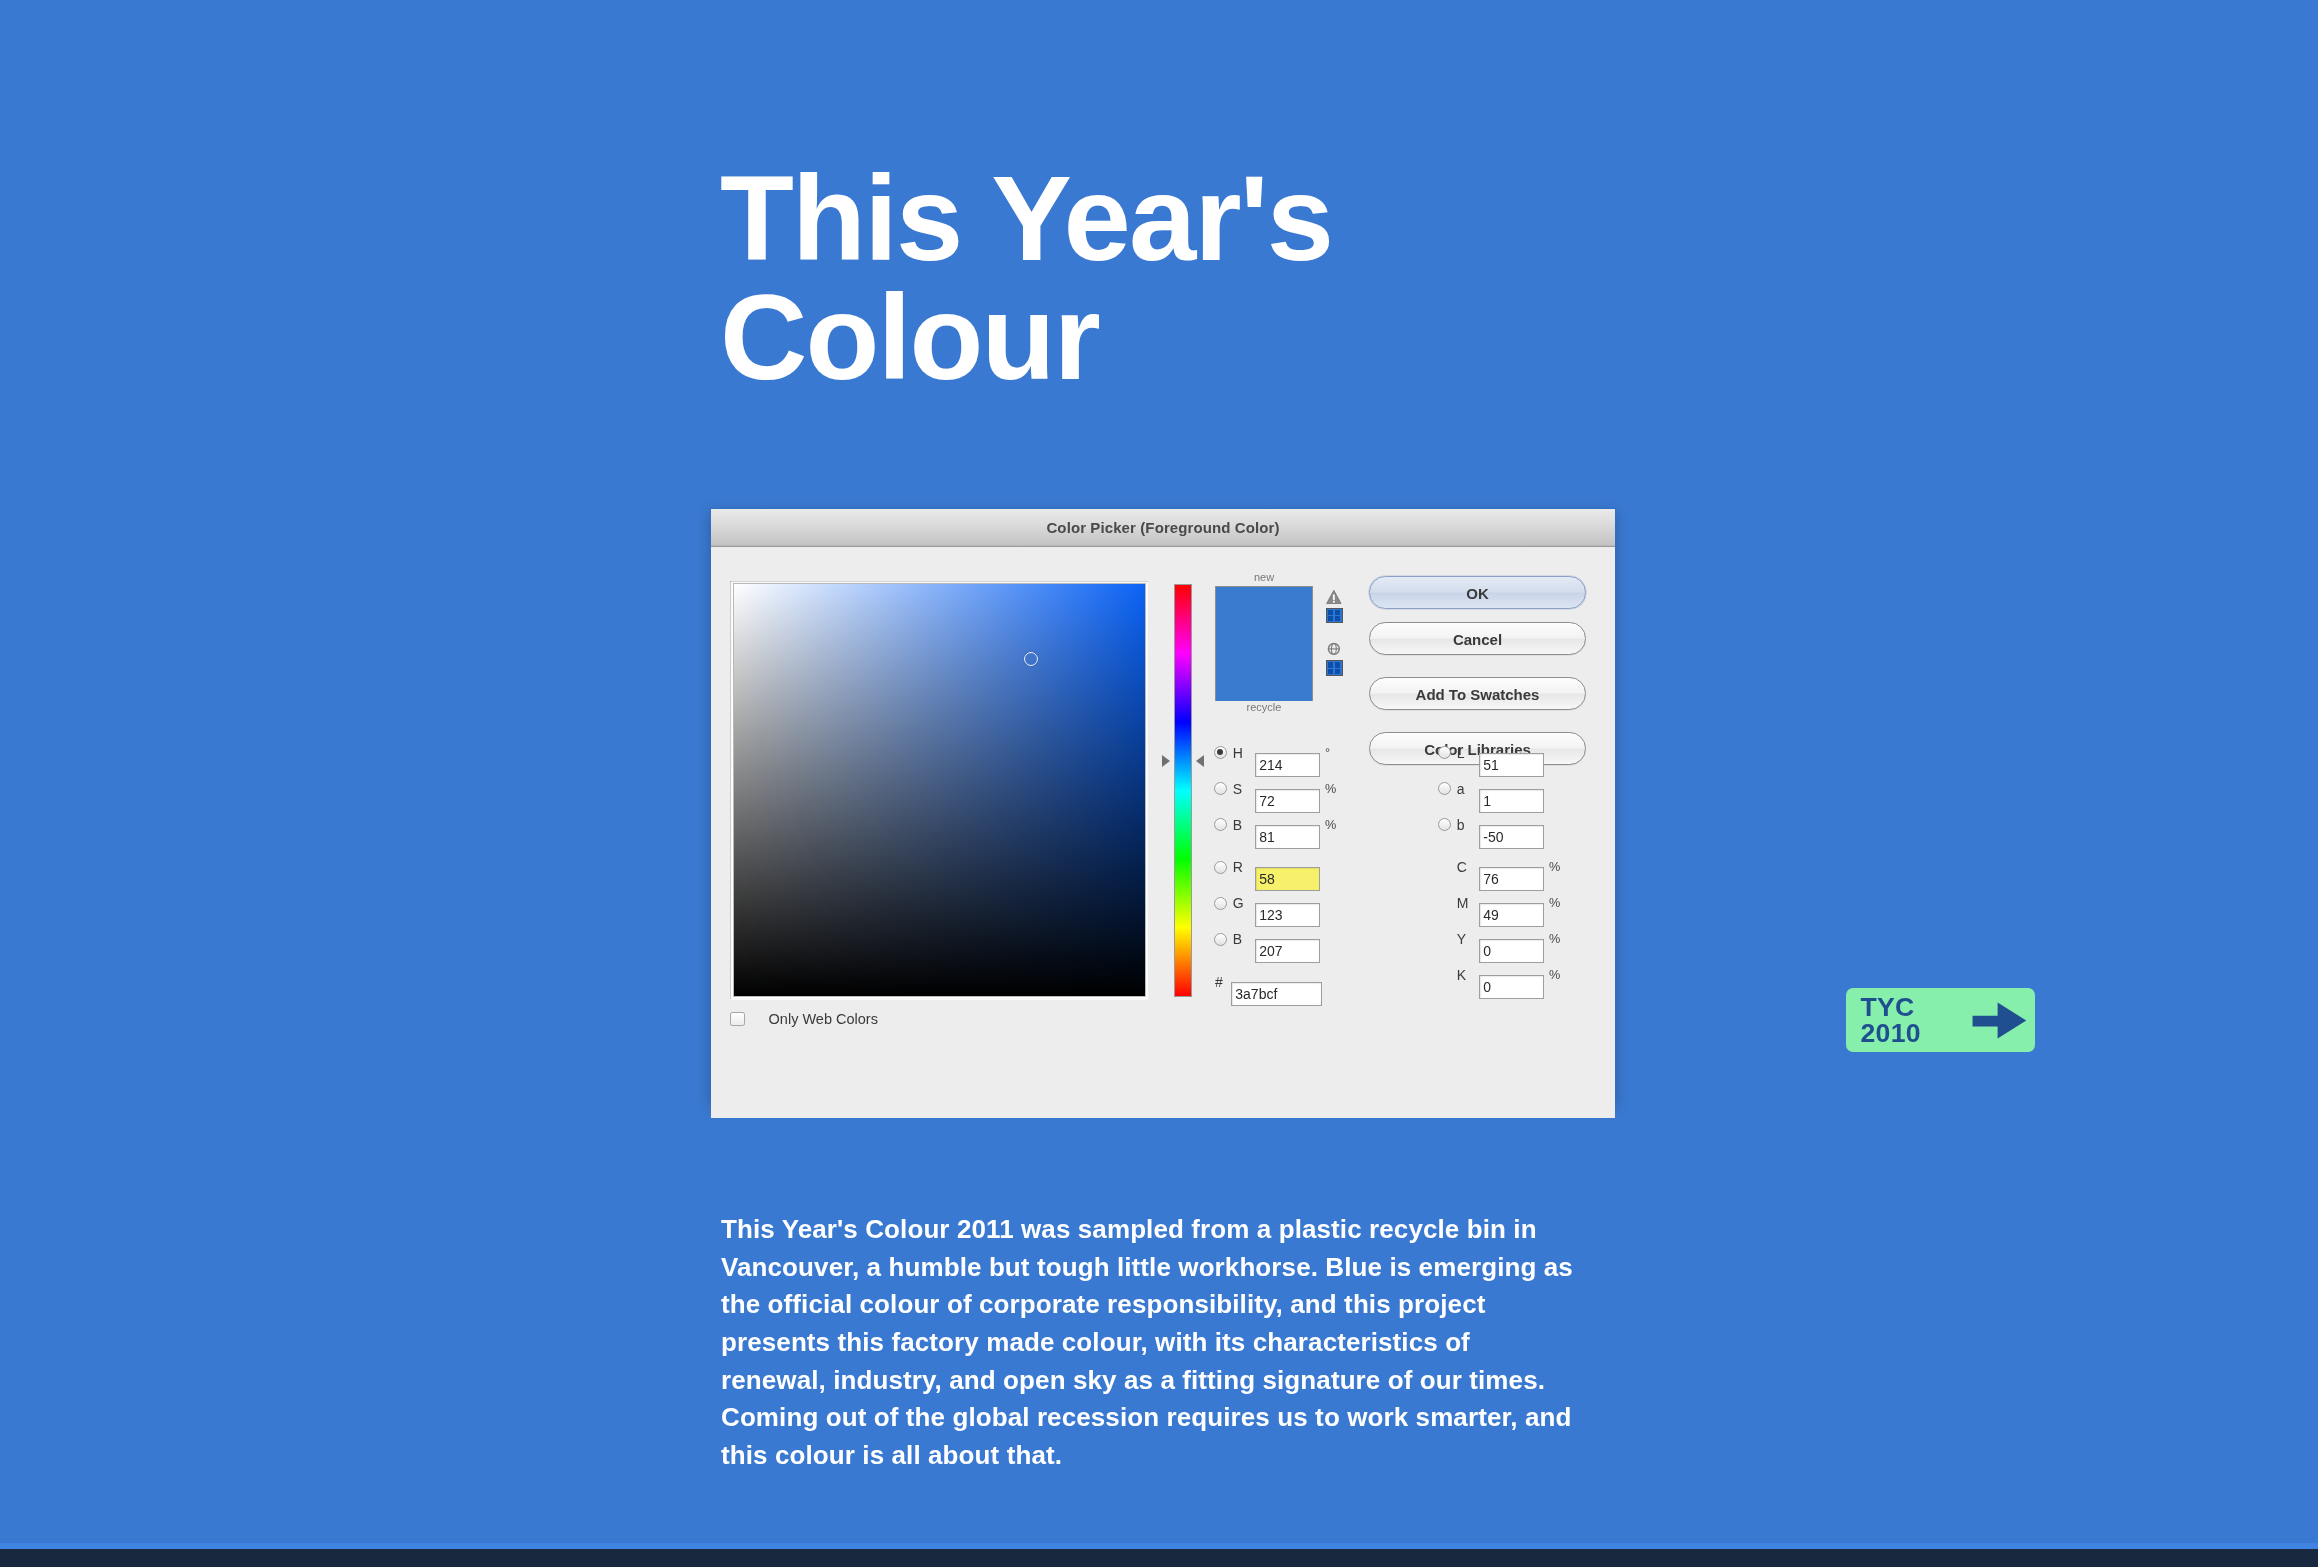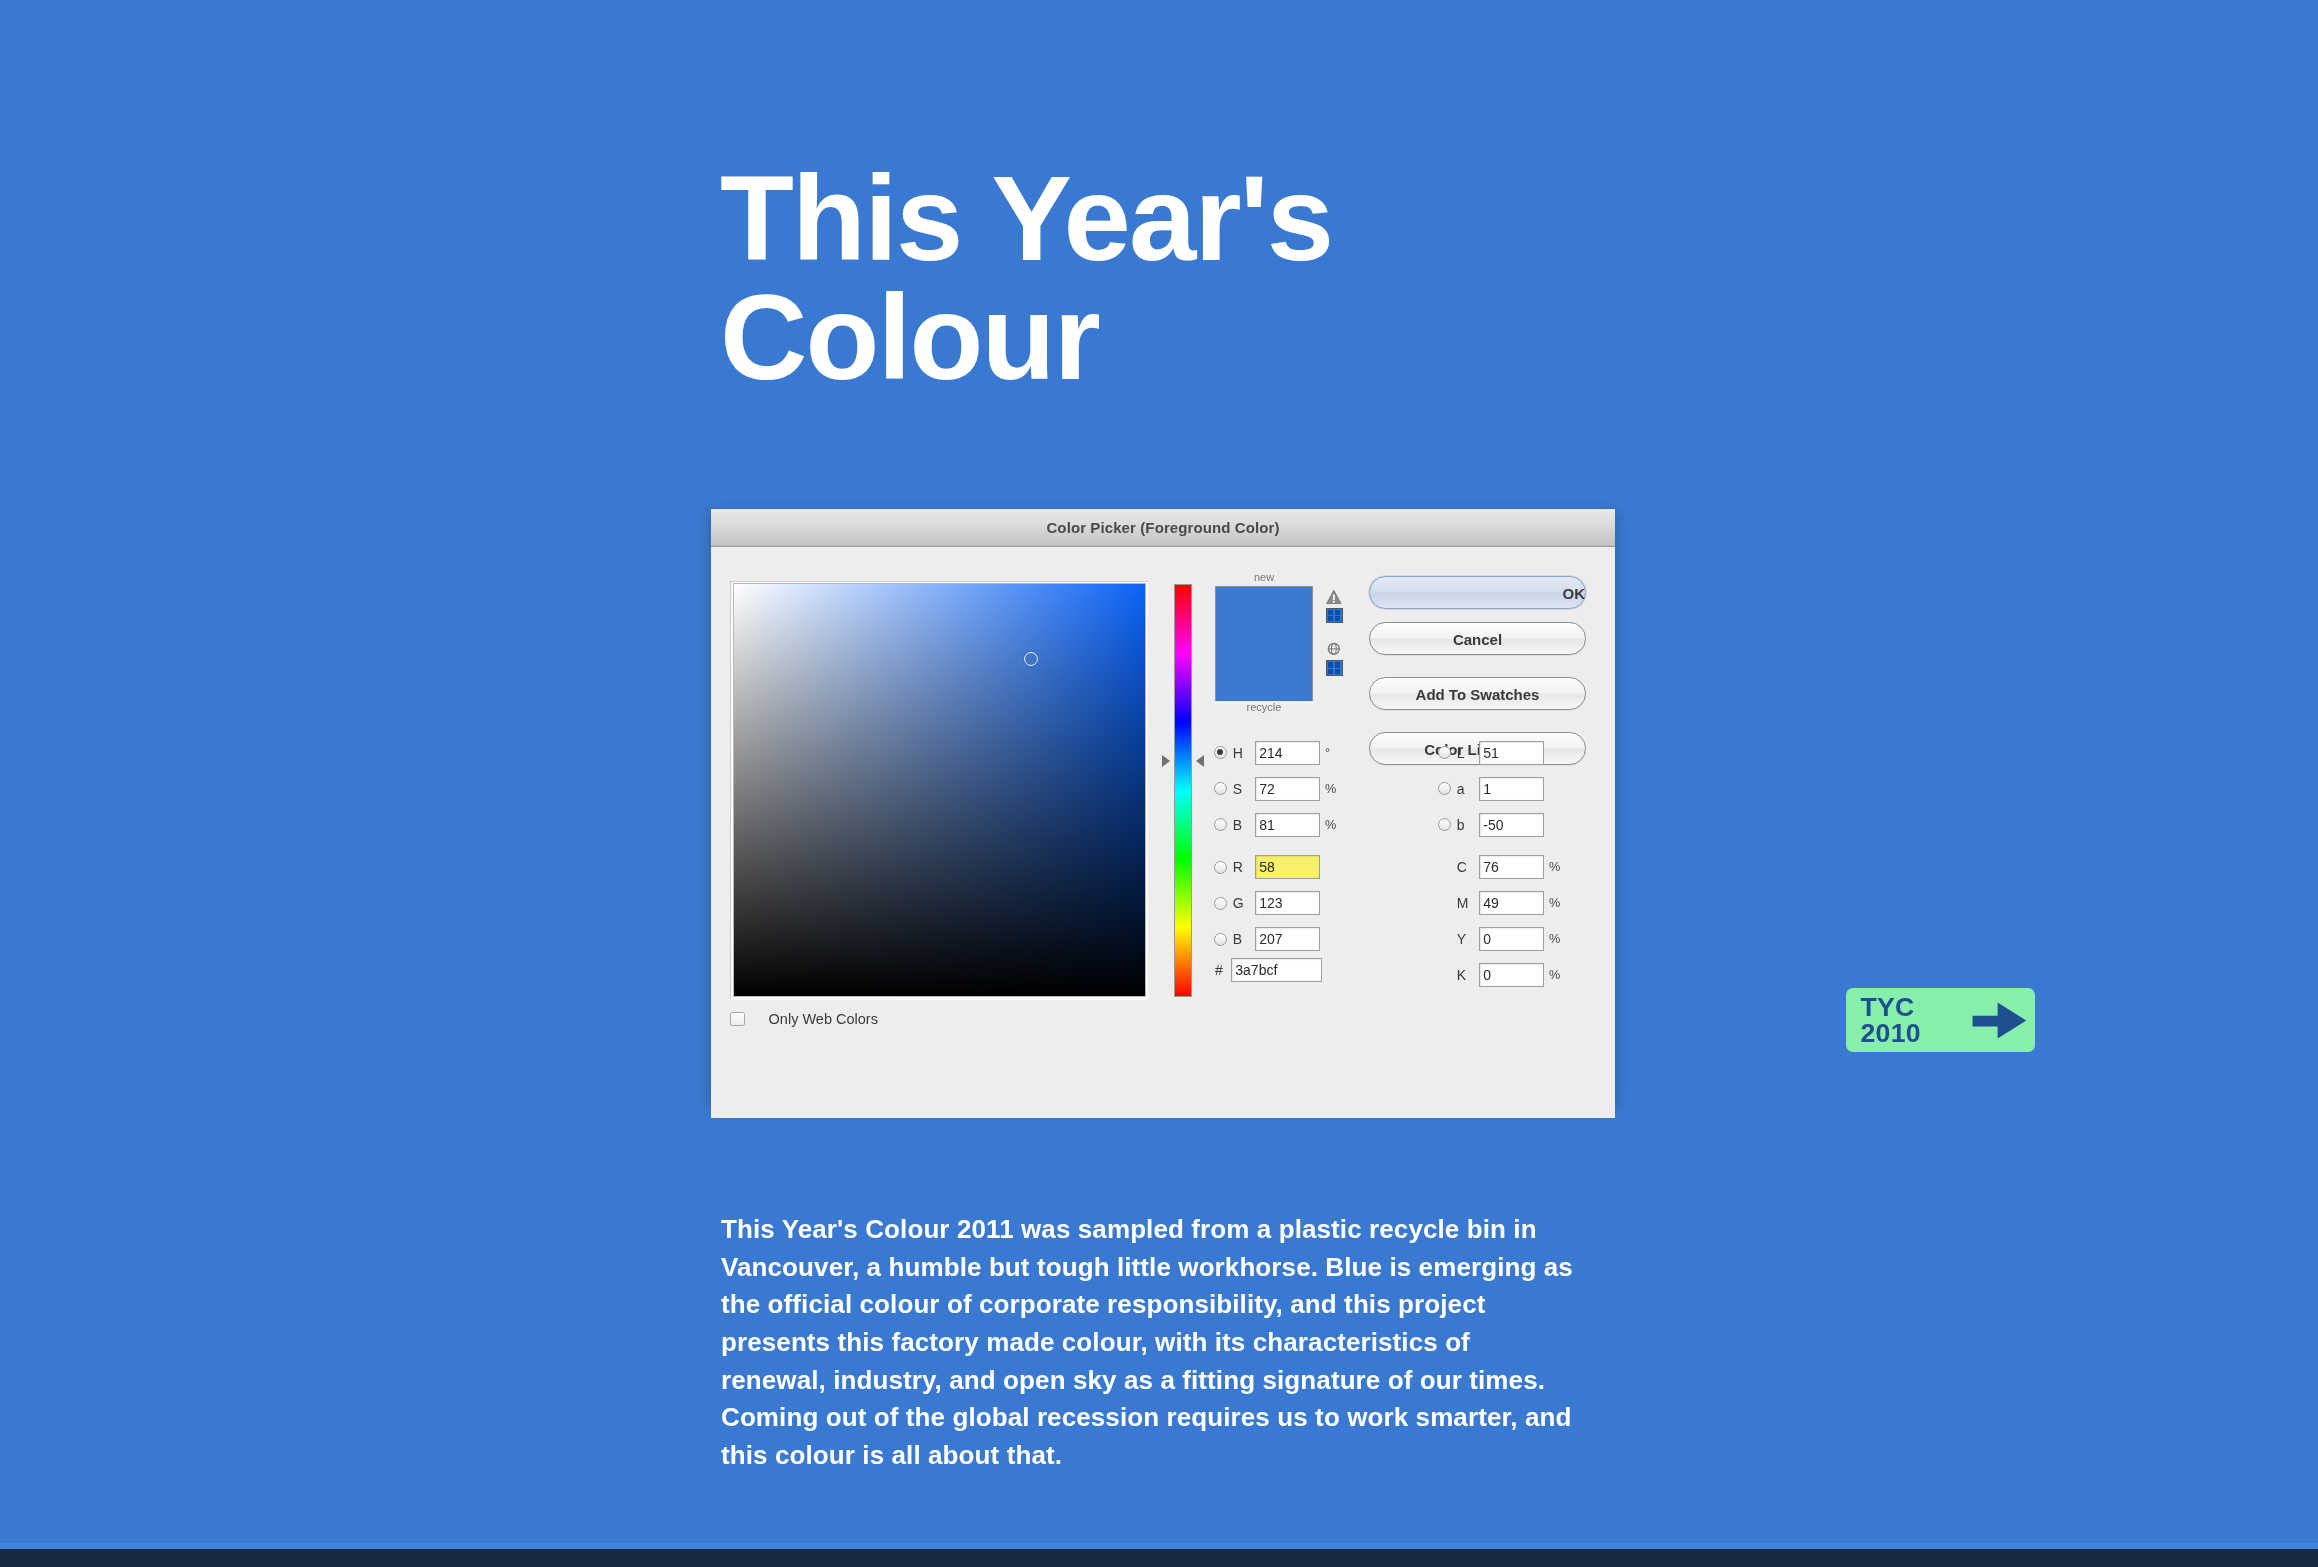--- a/index.html
+++ b/index.html
@@ -236,21 +236,20 @@
     box-sizing: border-box;
     margin-bottom: 13.3px;
     box-shadow: 0 0.6px 0.6px rgba(0,0,0,0.12);
     cursor: pointer;
     user-select: none;
   }
   .pbtn.primary {
     background: linear-gradient(to bottom,#e3eaf5 0%,#d4ddec 48%,#c8d4e8 52%,#dde5f3 100%);
     border: 1.2px solid #8ba0c4;
     box-shadow: 0 0 0 0.6px rgba(140,165,205,0.5);
-    text-align: right;
   }
   .pbtn.gap { margin-top: 22px; }
 
   
   .fields {
     position: absolute;
     left: 618px;
     top: 192px;
   }
   .fields-left  { position: absolute; left: -115px; top: 0; width: 181px; }
@@ -292,20 +291,21 @@
     height: 24px;
     line-height: 23px;
     border: 0.6px solid #9e9e9e;
     background: #ffffff;
     box-shadow: inset 0.6px 0.6px 1.2px rgba(0,0,0,0.15);
     box-sizing: border-box;
     font-size: 14px;
     color: #2a2a2a;
     padding: 0 3.6px;
     flex: none;
+    margin-top: 24px;
   }
   .fbox.hl { background: #f6f06a; }
   .funit {
     margin-left: 5.4px;
     font-size: 12.7px;
     color: #4a4a4a;
     width: 13.3px;
     flex: none;
   }
   .frow.lab .radio { margin-right: 5.4px; }

